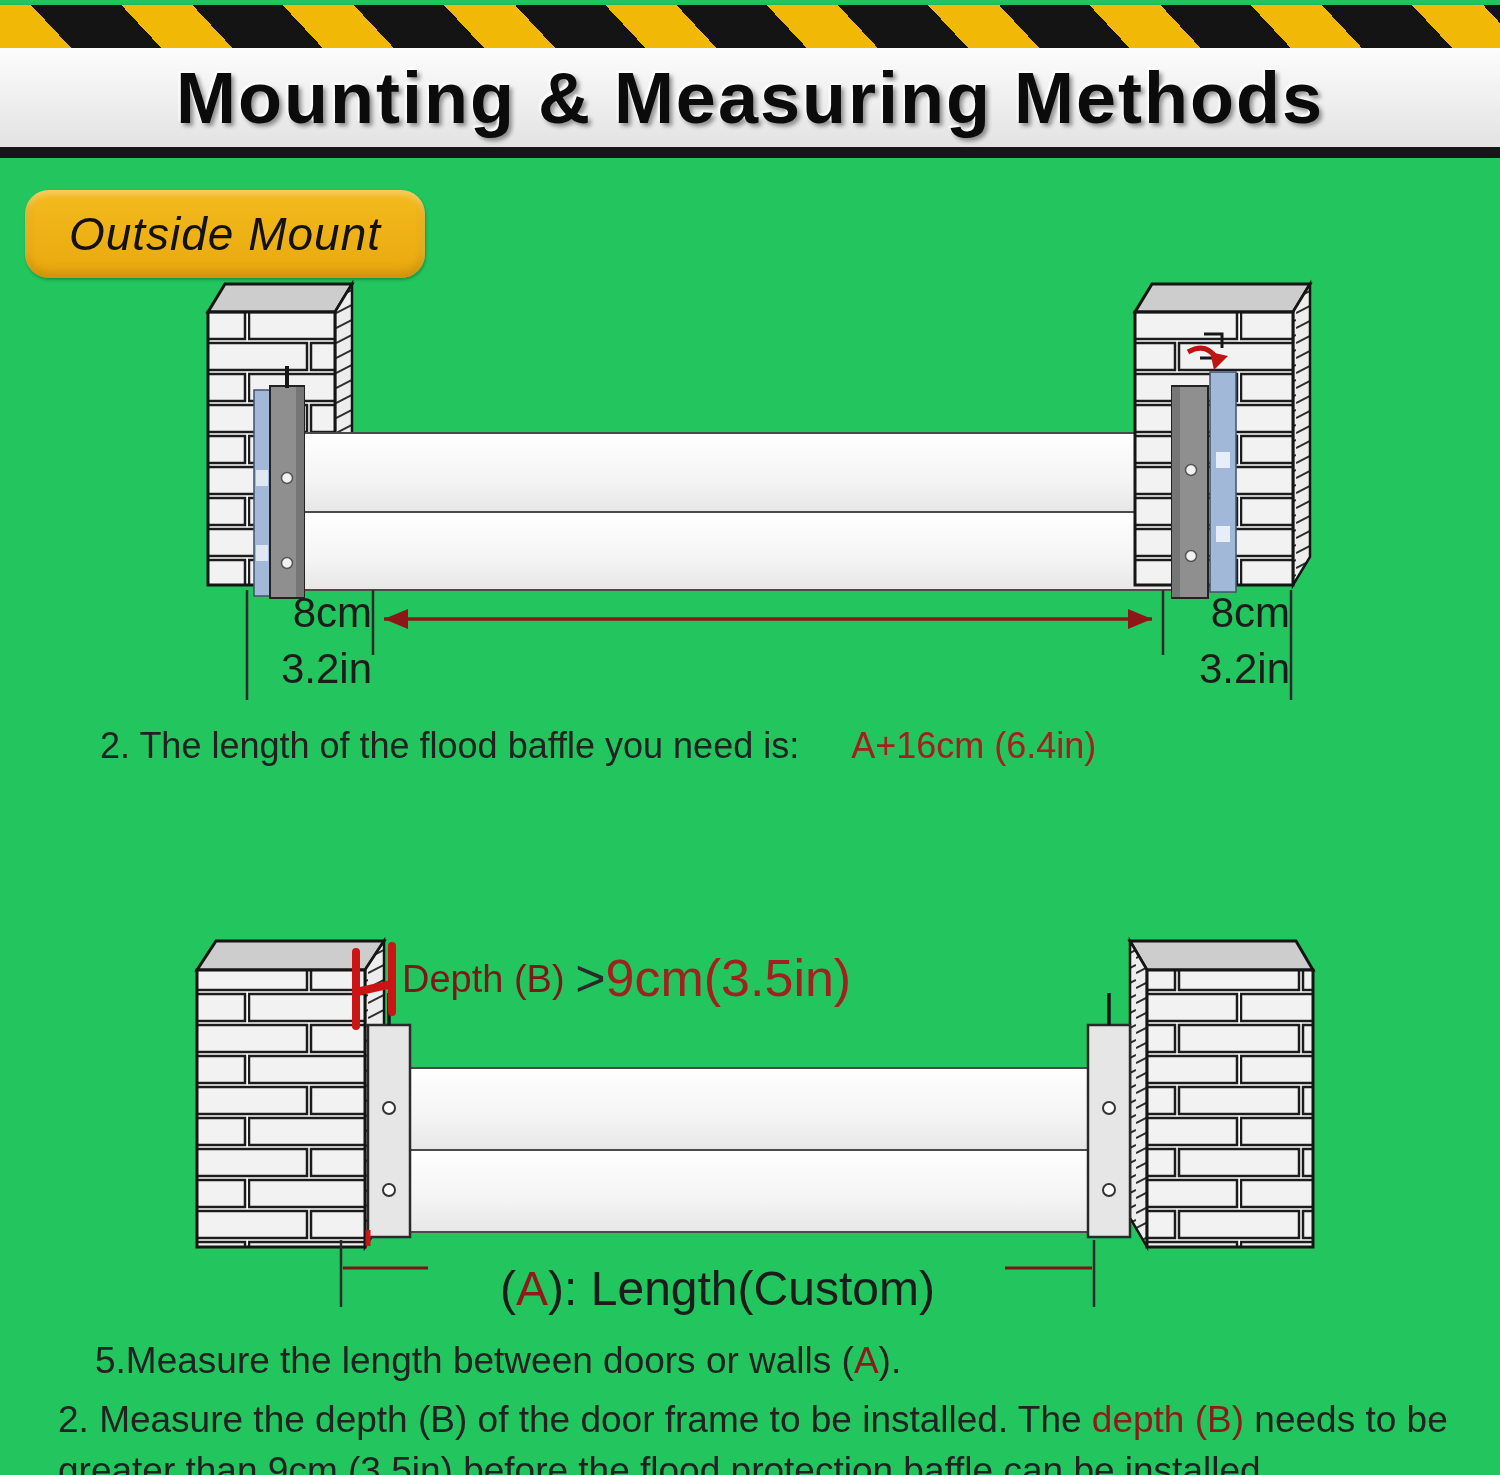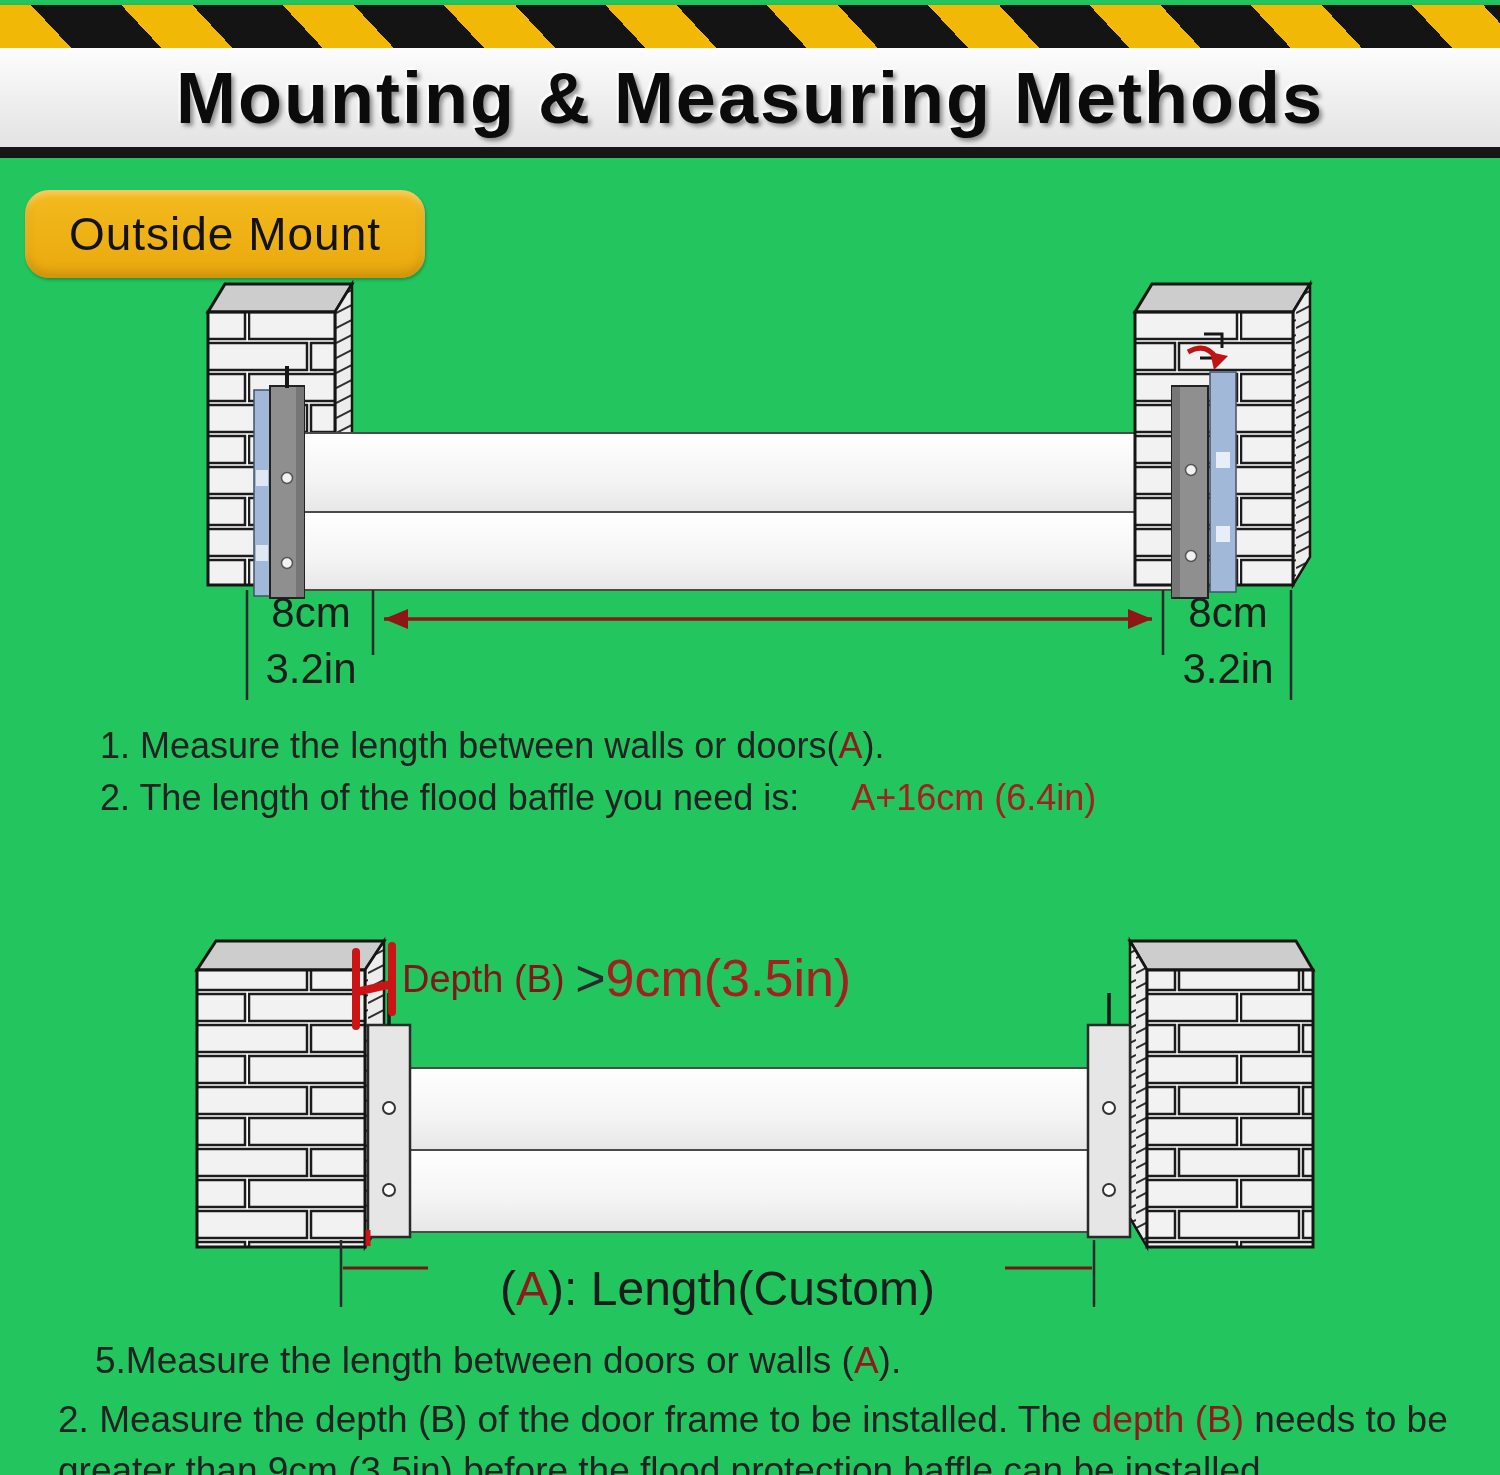--- a/index.html
+++ b/index.html
@@ -25,26 +25,26 @@
   }
   .blackbar{position:absolute;left:0;top:147px;width:1500px;height:11px;background:#161616;}
   
   .badge{
     position:absolute;left:25px;width:400px;height:88px;border-radius:24px;
     background:linear-gradient(#f3ba1e,#e9a90e);
     box-shadow:inset 0 -6px 10px rgba(120,70,0,.25), inset 0 4px 6px rgba(255,255,255,.35), 1px 2px 3px rgba(0,0,0,.25);
     display:flex;align-items:center;justify-content:center;
     font-size:46px;color:#121212;letter-spacing:1px;
   }
-  .badge-outside{top:190px;}
+  .badge-outside{top:190px;font-style:italic;}
   .badge-inside{top:852px;}
   
   .diagram{position:absolute;left:0;}
   
-  .dimtext{position:absolute;font-size:42px;color:#1c1c1c;text-align:center;line-height:1.0;}
+  .dimtext{position:absolute;font-size:42px;color:#1c1c1c;text-align:right;line-height:1.0;}
   .offset-left{left:250px;width:122px;}
   .offset-right{left:1166px;width:124px;}
   .row-cm{top:592px;} .row-in{top:648px;}
   .spanlabel-outside{position:absolute;left:420px;width:740px;top:629px;text-align:center;font-size:42px;color:#1c1c1c;white-space:nowrap;}
   .letterA{color:#8e1b1b;font-weight:700;font-size:48px;}
   .maroon{color:#8e1b1b;}
   .redval{color:#a32020;margin-left:42px;}
   .steps-outside{position:absolute;left:100px;top:720px;font-size:36px;line-height:52px;color:#222222;}
   .depthlabel{position:absolute;left:402px;top:948px;white-space:nowrap;}
   .depth-name{font-size:38px;color:#7e1818;vertical-align:baseline;}
@@ -140,21 +140,20 @@
       <polygon points="1152,619 1128,609 1128,629" fill="#8e1616"></polygon>
     </g>
   </svg>
 
   <div class="dimtext offset-left row-cm">8cm</div>
   <div class="dimtext offset-left row-in">3.2in</div>
   <div class="dimtext offset-right row-cm">8cm</div>
   <div class="dimtext offset-right row-in">3.2in</div>
 
   <div class="steps-outside">
-    <div><span>1. Measure the length between walls or doors(</span><span class="maroon">A</span><span>).</span></div>
     <div><span>2. The length of the flood baffle you need is: </span><span class="redval">A+16cm (6.4in)</span><span></span></div>
   </div>
 
   <svg class="diagram" style="top:935px" width="1500" height="380" viewBox="0 935 1500 380">
     <defs>
       <pattern id="bricksB" width="124" height="62" patternUnits="userSpaceOnUse">
         <rect width="124" height="62" fill="#ffffff"></rect>
         <rect x="1" y="2" width="120" height="27" fill="#f2f2f2" stroke="#1c1c1c" stroke-width="2.5"></rect>
         <rect x="-61" y="33" width="120" height="27" fill="#f2f2f2" stroke="#1c1c1c" stroke-width="2.5"></rect>
         <rect x="63" y="33" width="120" height="27" fill="#f2f2f2" stroke="#1c1c1c" stroke-width="2.5"></rect>

